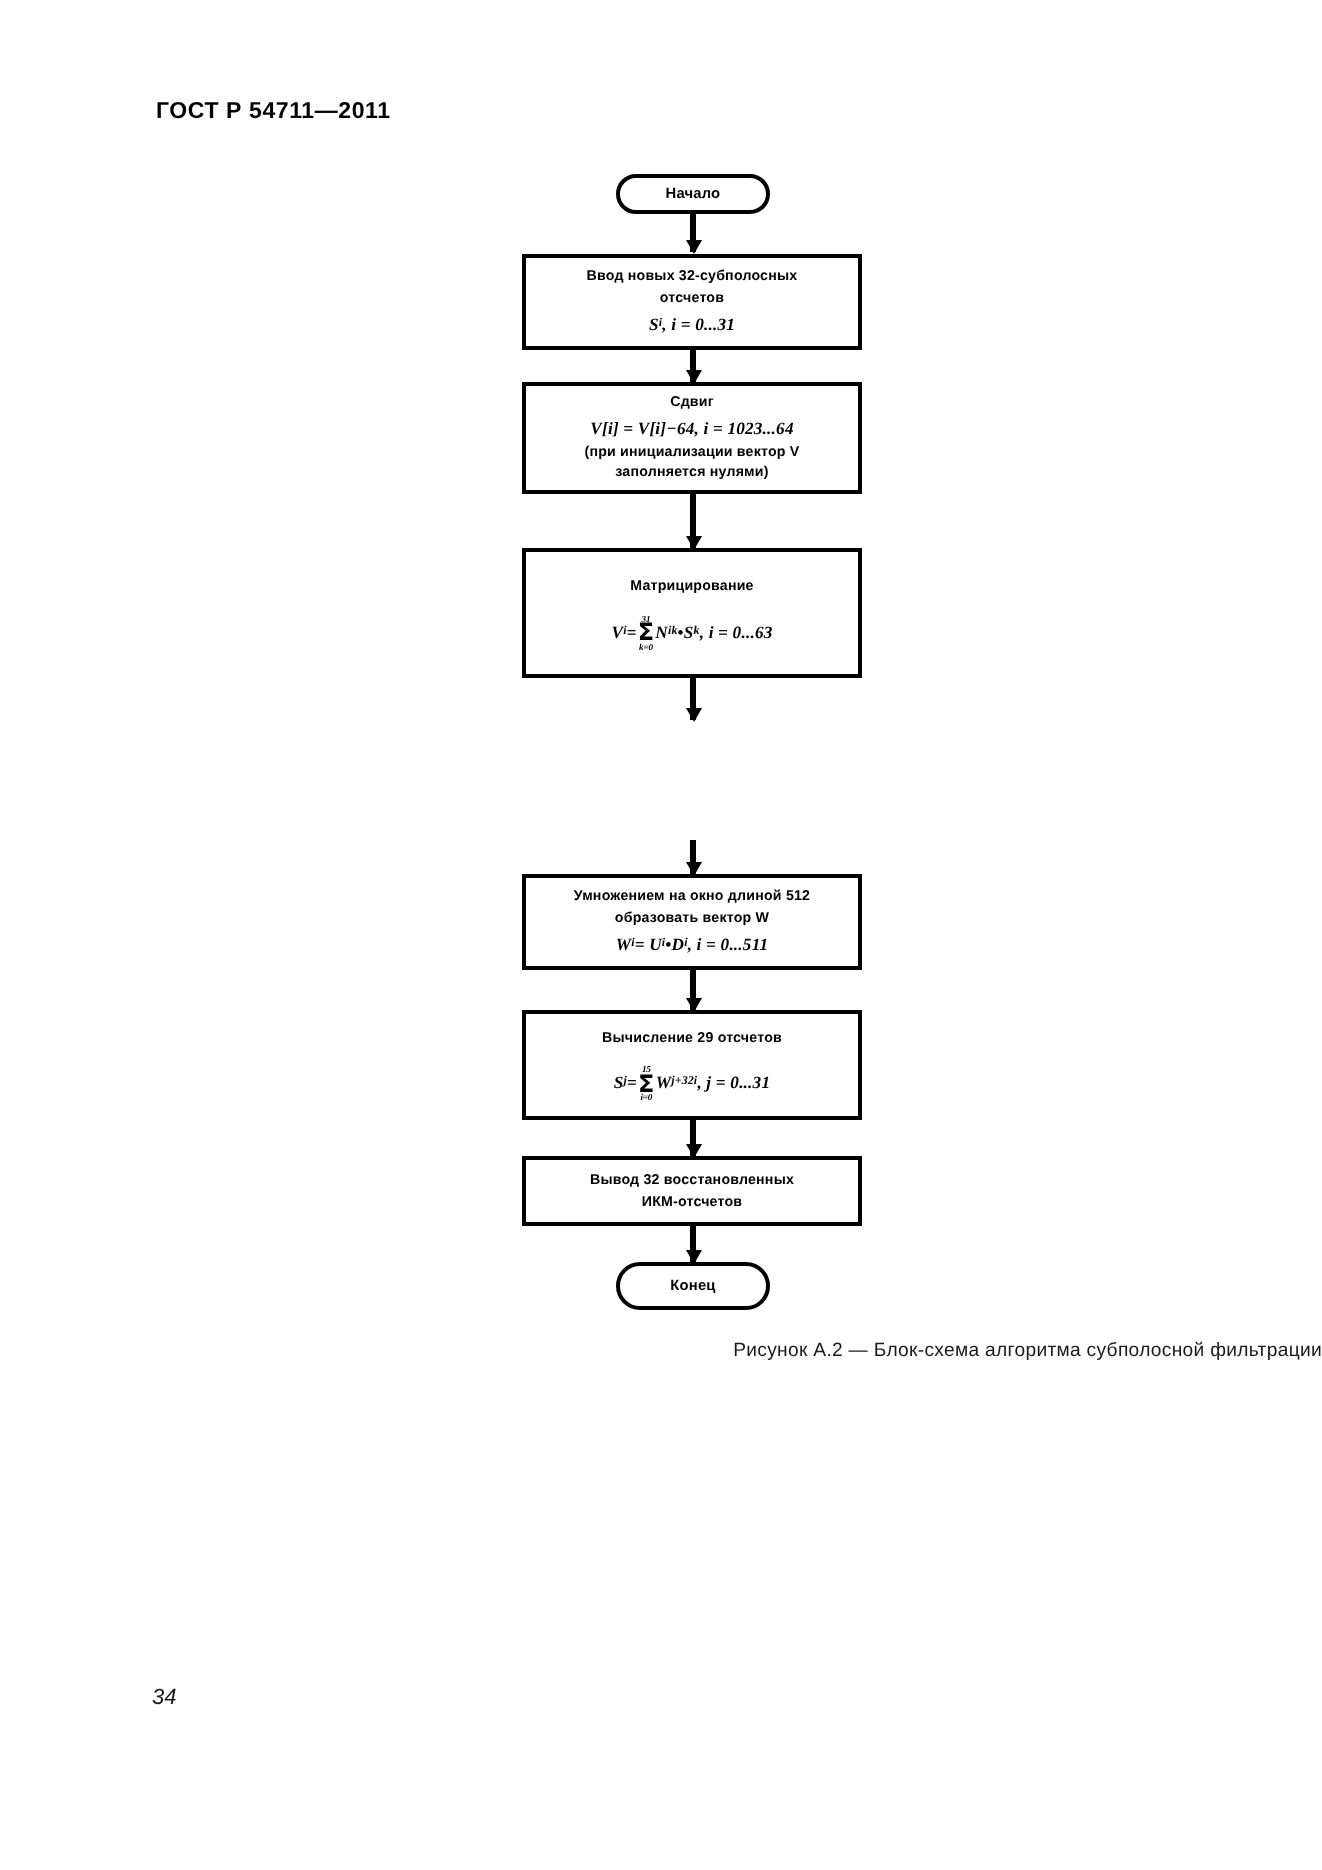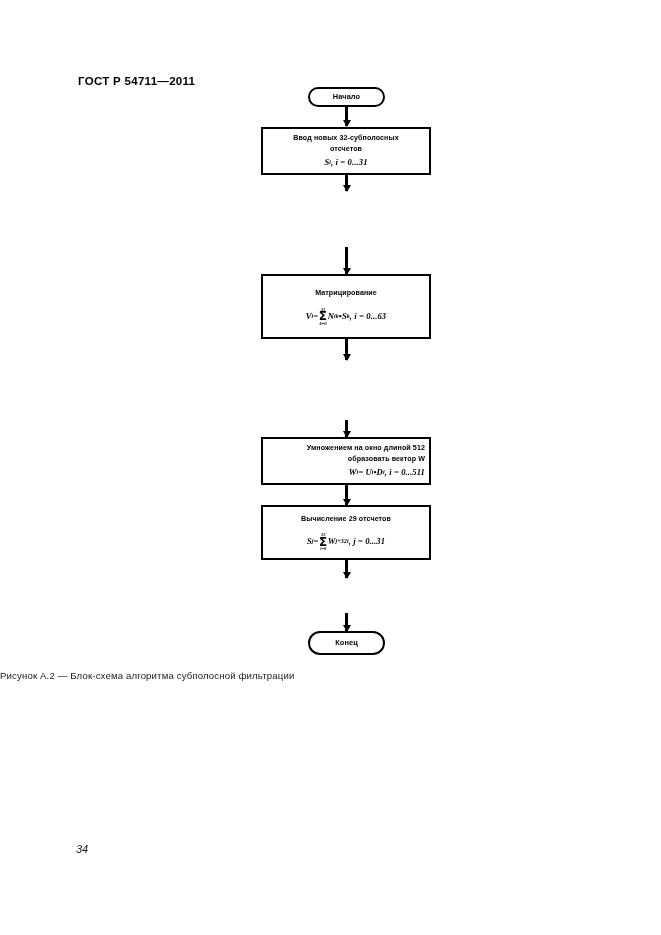--- a/index.html
+++ b/index.html
@@ -15,21 +15,21 @@
     margin: 0 auto;
     overflow: hidden;
     font-family: "Liberation Sans", sans-serif;
     color: #000000;
   }
 
   
   .doc-header {
     position: absolute;
     left: 78px;
-    top: 75px;
+    top: 50px;
     font-size: 11.5px;
     font-weight: bold;
     letter-spacing: 0.3px;
     white-space: nowrap;
   }
 
   
   .page-number {
     position: absolute;
     left: 76px;
@@ -131,21 +131,21 @@
     border-right: 4.6px solid transparent;
     border-top: 7px solid #000000;
   }
 
   
   .caption {
     position: absolute;
     left: 0;
     top: 670px;
     width: 661px;
-    text-align: left;
+    text-align: right;
     font-size: 9.6px;
     color: #1a1a1a;
     letter-spacing: 0.15px;
   }
 </style>
 </head>
 <body>
 
 <div class="page">
 
@@ -164,20 +164,26 @@
       <span class="line">отсчетов</span>
       <span class="formula">
         <span>S</span>
           <sub>i</sub>
           <span>, i = 0...31</span>
       </span>
     </div>
 
     <div class="arrow" style="left:345px; top:175px; height:16px;"></div>
 
+    <div class="node" style="left:261px; top:191px; width:170px; height:56px;">
+      <span class="line">Сдвиг</span>
+      <span class="formula">V[i] = V[i]−64,  i = 1023...64</span>
+      <span class="line">(при инициализации вектор V</span>
+      <span class="line">заполняется нулями)</span>
+    </div>
 
     <div class="arrow" style="left:345px; top:247px; height:27px;"></div>
 
     <div class="node" style="left:261px; top:274px; width:170px; height:65px;">
       <span class="line" style="margin-bottom:8px;">Матрицирование</span>
       <span class="formula">
         <span>V</span>
           <sub>i</sub>
           <span class="up">=</span>
           <span class="sum">
@@ -192,21 +198,21 @@
           <sub>k</sub>
           <span>,   i = 0...63</span>
       </span>
     </div>
 
     <div class="arrow" style="left:345px; top:339px; height:21px;"></div>
 
 
     <div class="arrow" style="left:345px; top:420px; height:17px;"></div>
 
-    <div class="node" style="left:261px; top:437px; width:170px; height:48px;align-items:flex-end;">
+    <div class="node" style="left:261px; top:437px; width:170px; height:48px;">
       <span class="line">Умножением на окно длиной 512</span>
       <span class="line">образовать вектор W</span>
       <span class="formula">
         <span>W</span>
           <sub>i</sub>
           <span>= U</span>
           <sub>i</sub>
           <span>•D</span>
           <sub>i</sub>
           <span>,   i = 0...511</span>
@@ -227,20 +233,24 @@
             <span class="lim">i=0</span>
           </span>
           <span>W</span>
           <sub>j+32i</sub>
           <span>,   j = 0...31</span>
       </span>
     </div>
 
     <div class="arrow" style="left:345px; top:560px; height:18px;"></div>
 
+    <div class="node" style="left:261px; top:578px; width:170px; height:35px;">
+      <span class="line">Вывод 32 восстановленных</span>
+      <span class="line">ИКМ-отсчетов</span>
+    </div>
 
     <div class="arrow" style="left:345px; top:613px; height:18px;"></div>
 
     <div class="node terminator" style="left:308px; top:631px; width:77px; height:24px;">
       <span class="line">Конец</span>
     </div>
 
   </div>
 
   <div class="caption">Рисунок А.2 — Блок-схема алгоритма субполосной фильтрации</div>

